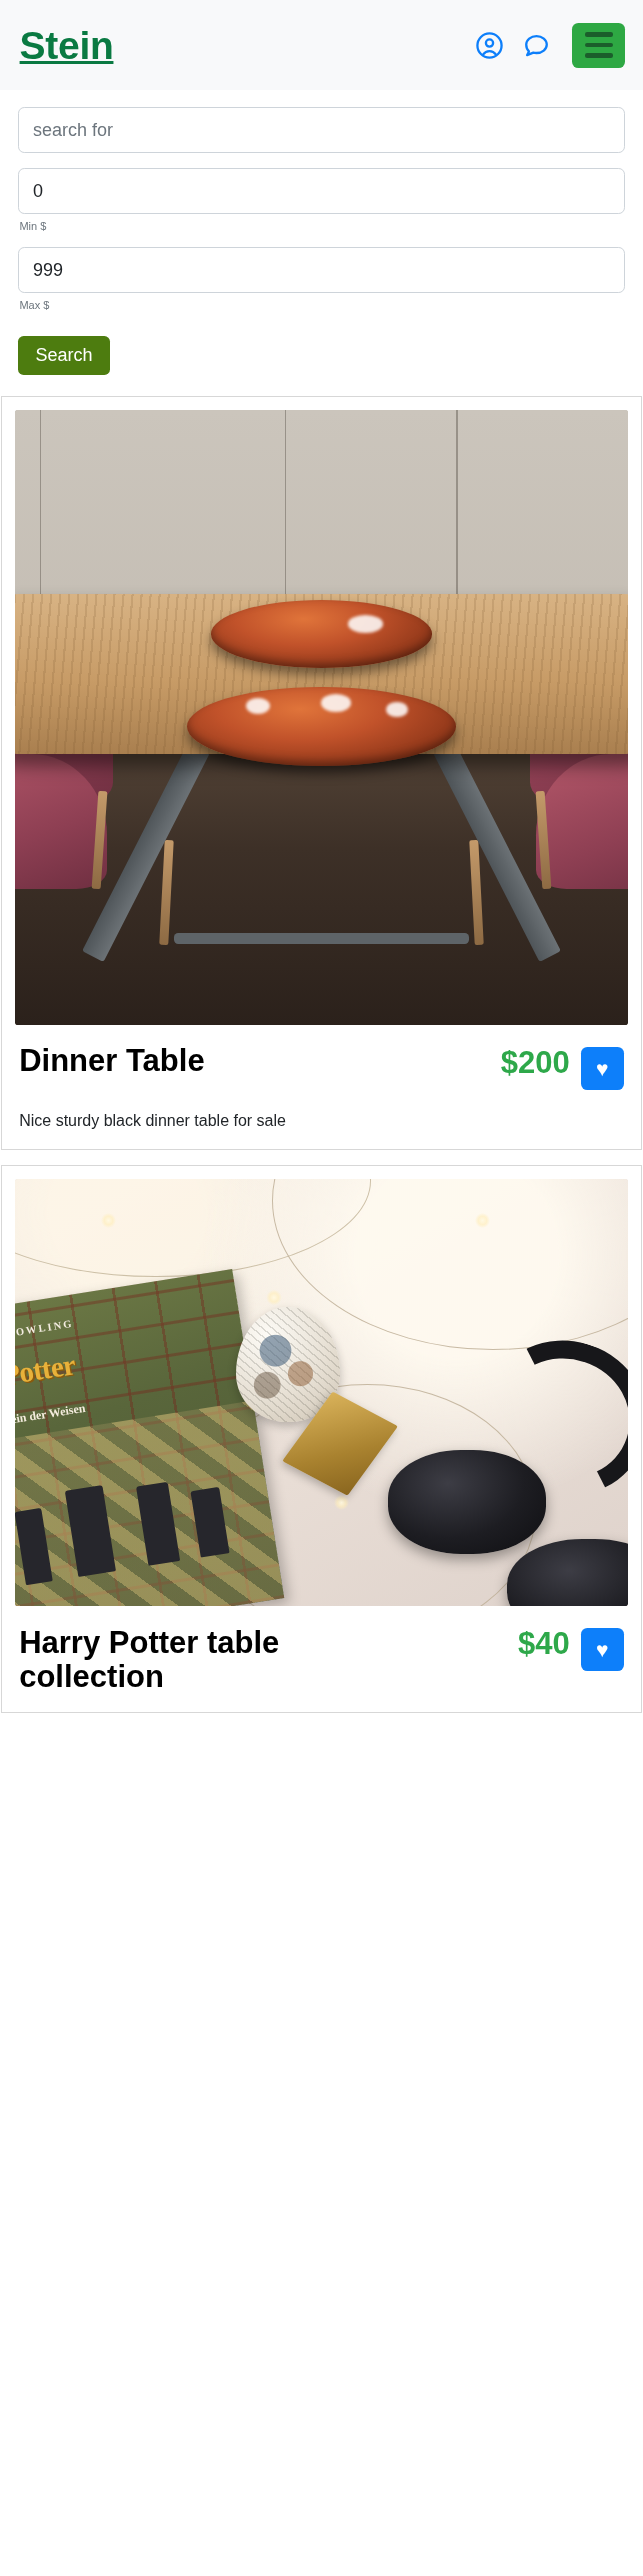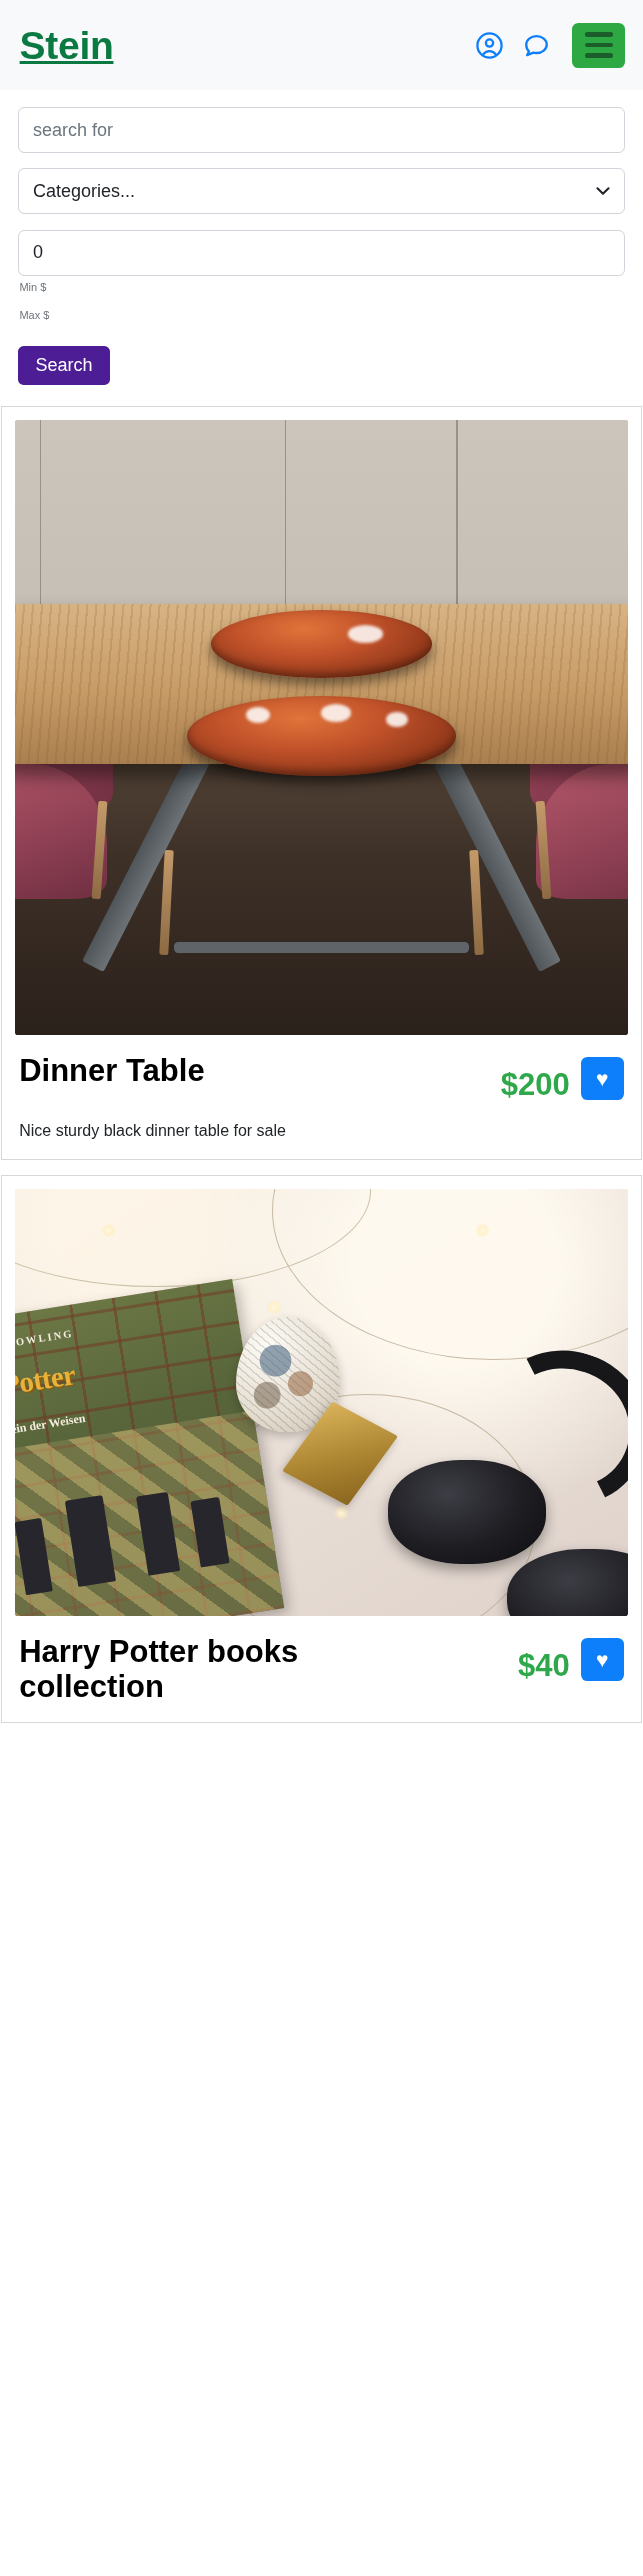--- a/index.html
+++ b/index.html
@@ -102,21 +102,21 @@
     pointer-events: none;
     line-height: 0;
   }
   .form-hint {
     font-size: 11px;
     color: #6c757d;
     margin: 5.6px 0 15.4px 1.4px;
     display: block;
   }
   .search-btn {
-    background: #4c1d95;
+    background: #4d7c0f;
     border: none;
     border-radius: 5.6px;
     color: #ffffff;
     font-family: "Liberation Sans", sans-serif;
     font-size: 18px;
     padding: 9px 17.5px;
     cursor: pointer;
     margin-top: 9.8px;
     display: inline-block;
   }
@@ -151,21 +151,21 @@
     font-size: 31px;
     font-weight: 700;
     color: #000000;
     line-height: 1.12;
     margin: 0;
     flex: 1 1 auto;
     max-width: 62%;
   }
   .price-wrap {
     display: flex;
-    align-items: flex-end;
+    align-items: flex-start;
     gap: 11.2px;
     flex: 0 0 auto;
     padding-top: 2.8px;
   }
   .price {
     color: #2ea84a;
     font-size: 31px;
     font-weight: 700;
     white-space: nowrap;
     line-height: 1;
@@ -388,36 +388,29 @@
 
   </nav>
 </header>
 
 <section class="search-wrap">
 
   <div class="field-block">
     <input class="form-control" type="text" placeholder="search for" style="">
   </div>
 
-  <div class="field-block select-wrap">
-    <select class="form-control">
-      <option>Categories...</option>
-    </select>
-    <span class="select-caret">
-      <svg width="14" height="9" viewBox="0 0 20 13" fill="none" stroke="#212529" stroke-width="3" stroke-linecap="round" stroke-linejoin="round">
-        <path d="M2 2.5 10 10.5 18 2.5"></path>
-      </svg>
-    </span>
-  </div>
 
   <div class="field-block tight">
     <input class="form-control" type="text" value="0" style="">
   </div>
   <span class="form-hint">Min $</span>
 
+  <div class="field-block tight">
+    <input class="form-control" type="text" value="999" style="">
+  </div>
   <span class="form-hint">Max $</span>
 
   <button class="search-btn">Search</button>
 </section>
 
 <section class="cards">
 
   <article class="card">
 
     <div class="card-photo p1">
@@ -501,21 +494,21 @@
 
       <div class="headphone">
         <span class="band"></span>
         <span class="cup" style="left:2%;top:44%;width:56%;height:42%;"></span>
         <span class="cup" style="left:44%;top:80%;width:58%;height:40%;"></span>
       </div>
     </div>
 
     <div class="card-body">
       <div class="card-titlerow">
-        <h2 class="card-title">Harry Potter books collection</h2>
+        <h2 class="card-title">Harry Potter table collection</h2>
         <div class="price-wrap">
           <span class="price">$40</span>
           <button class="fav-btn" aria-label="favorite">
             <span class="heart">♥</span>
           </button>
         </div>
       </div>
     </div>
   </article>
 

